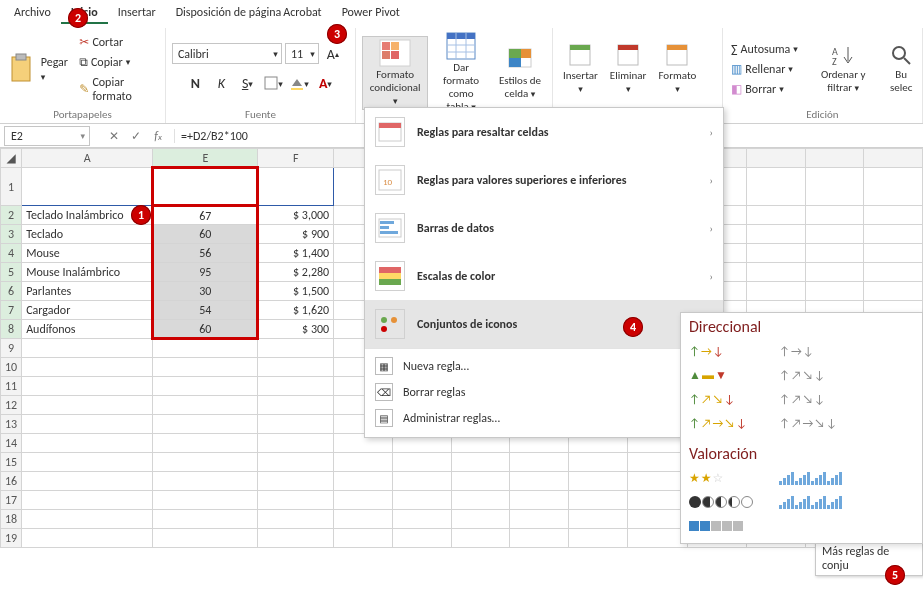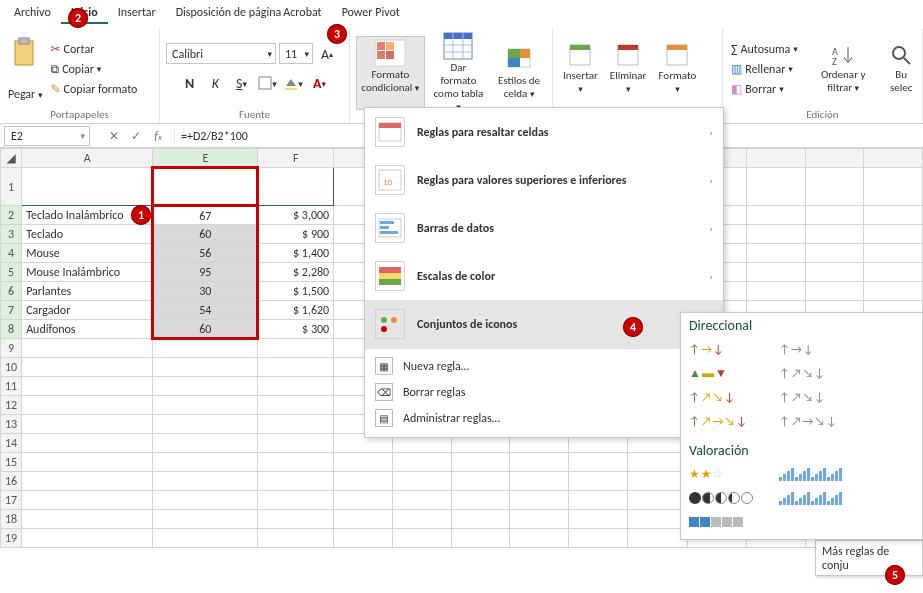--- a/index.html
+++ b/index.html
@@ -6,38 +6,38 @@
   body { margin:0; background:#fff; width:923px; height:593px; overflow:hidden; font-size:12px; color:#333; position:relative; }
   .menubar { display:flex; gap:0; padding:2px 4px; font-size:12px; }
   .menubar .mi { padding:3px 10px; cursor:default; }
   .menubar .mi.active { border-bottom:2px solid #217346; font-weight:600; }
   .ribbon { display:flex; align-items:stretch; border-bottom:1px solid #d0d0d0; padding:2px 0 0 0; height:98px; background:#fff; }
   .group { display:flex; flex-direction:column; border-right:1px solid #e6e6e6; padding:2px 6px 0 6px; justify-content:flex-start; position:relative; }
   .group-body { display:flex; gap:4px; flex:1; align-items:center; }
   .group-label { text-align:center; font-size:11px; color:#777; padding:1px 0 2px 0; }
   .btn-col { display:flex; flex-direction:column; align-items:center; gap:1px; padding:2px 4px; font-size:11px; text-align:center; }
   .split-small { display:flex; gap:3px; align-items:center; font-size:12px; padding:1px 2px; }
-  .paste-big { display:flex; flex-direction:column; align-items:center; gap:18px; padding:2px 2px; }
+  .paste-big { display:flex; flex-direction:row; align-items:center; gap:8px; padding:2px 2px; }
   .fsel { display:flex; gap:3px; margin-bottom:3px;}
   .fsel select, .fsel .fakesel { border:1px solid #c5c5c5; font-size:12px; height:21px; background:#fff; }
   .fakesel { display:flex; align-items:center; justify-content:space-between; padding:0 3px 0 5px; }
   .fontname { width:110px;gap:8px;} .fontsize{ width:34px;}
   .fontrow { display:flex; gap:4px; align-items:center; justify-content:center; }
   .fontbtn { width:22px; height:22px; display:flex; align-items:center; justify-content:center; font-size:14px; }
   .cond-active { background:#e7e7e7; border:1px solid #c8c8c8; }
   .menu { position:absolute; left:364px; top:107px; width:360px; background:#fff; border:1px solid #c8c8c8; box-shadow:2px 2px 6px rgba(0,0,0,0.2); z-index:40; }
   .submenu-item { display:flex; align-items:center; gap:12px; padding:8px 10px; min-height:48px; position:relative; }
   .submenu-item.hover { background:#e5e5e5; }
   .submenu-item .arrow { position:absolute; right:10px; font-size:10px; color:#777; }
   .submenu-item .mico { width:30px; height:30px; display:flex; align-items:center; justify-content:center; border:1px solid #d0d0d0; }
   .small-items { border-top:1px solid #e3e3e3; padding:4px 0 6px 0; }
   .small-line { display:flex; gap:10px; align-items:center; padding:4px 10px; }
   .small-line .sico { width:18px; height:18px; border:1px solid #bbb; display:flex; align-items:center; justify-content:center; font-size:10px;}
   .icons-panel { position:absolute; left:680px; top:312px; width:243px; background:#fff; border:1px solid #c8c8c8; box-shadow:2px 2px 6px rgba(0,0,0,0.15); z-index:60; }
-  .icons-panel .section-title { padding:4px 6px 2px 8px; font-size:14px; color:#14532d; font-weight:400; }
+  .icons-panel .section-title { padding:4px 6px 2px 8px; font-size:16px; color:#7f1d1d; font-weight:400; }
   .icon-sets { display:flex; flex-wrap:wrap; gap:2px 6px; padding:2px 8px 6px 8px; }
   .iconset { display:flex; gap:1px; align-items:center; min-width:84px; height:22px; cursor:default; }
   .mr-btn { text-align:center; padding:6px 0; border:2px solid #cc0000; margin:4px 6px 6px 6px; background:#fafafa; font-size:12px; }
   .tooltip { position:absolute; left:815px; top:540px; background:#fff; border:1px solid #c8c8c8; padding:3px 6px; font-size:12px; box-shadow:1px 1px 3px rgba(0,0,0,0.2); }
 
   
   .co { position:absolute; width:20px; height:20px; border-radius:50%; background:#cc0000; color:#fff; font-size:12px; font-weight:bold; display:flex; align-items:center; justify-content:center; box-shadow:0 0 0 1px #880000 inset; z-index:90; }
 
   
   .fxrow { display:flex; align-items:center; border-bottom:1px solid #d0d0d0; height:24px; background:#fff; }

